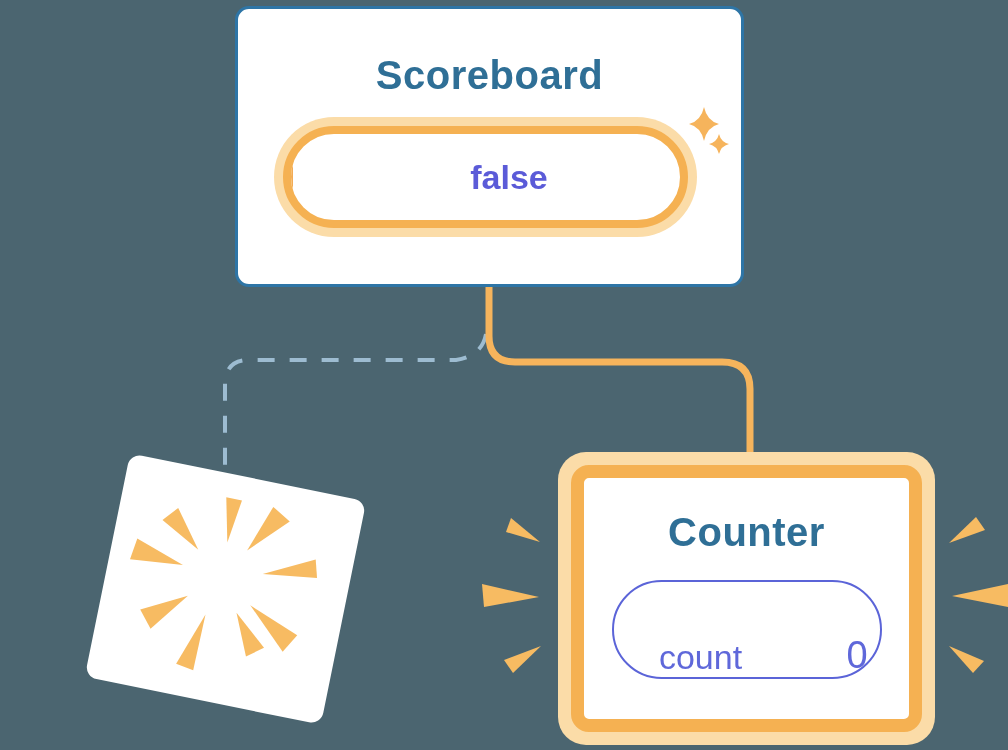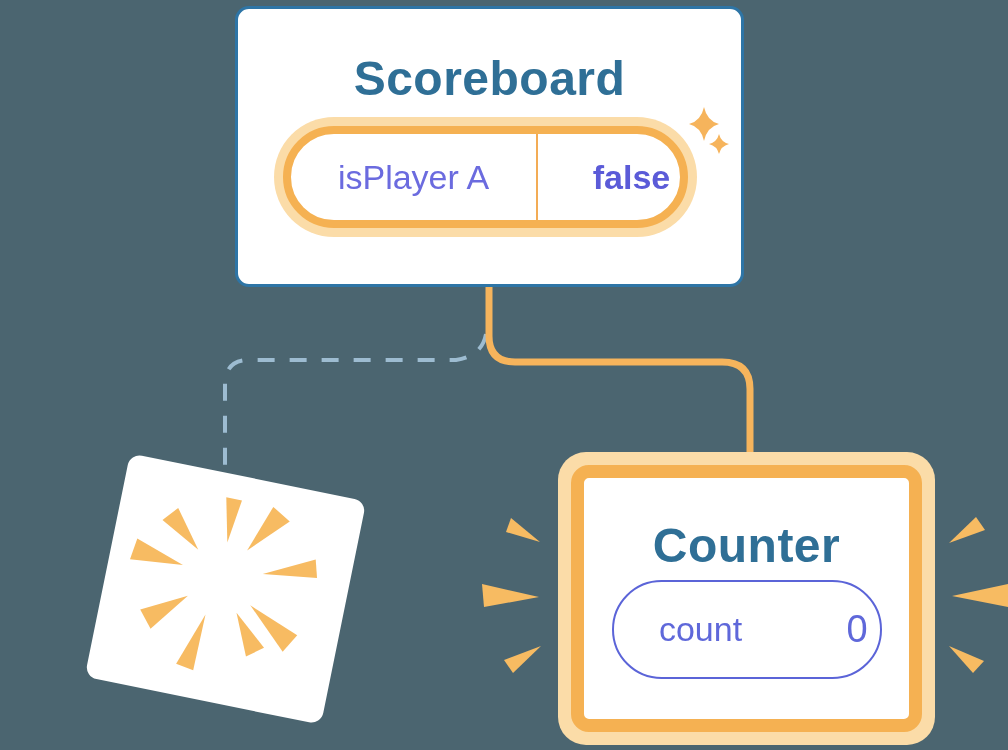--- a/index.html
+++ b/index.html
@@ -11,21 +11,21 @@
   .stage{position:absolute;inset:0;width:1008px;height:750px;}
   svg.overlay{position:absolute;left:0;top:0;}
 
   
   .scoreboard-card{
     position:absolute;left:235px;top:6px;width:509px;height:281px;
     background:#fff;border:3px solid var(--card_border_blue,#2E75A6);
     border-radius:14px;box-sizing:border-box;
   }
   .card-title{
-    text-align:center;font-size:48px;font-weight:600;line-height:1;
+    text-align:center;font-size:40px;font-weight:600;line-height:1;
     color:var(--title_blue,#2F6F96);letter-spacing:0.5px;
   }
   .scoreboard-card .card-title{margin-top:46px;}
 
   
   .state-pill{
     position:absolute;left:36px;top:108px;width:423px;height:120px;
     background:var(--cream,#FBDCA8);border-radius:60px;padding:9px;
     box-sizing:border-box;
   }
@@ -51,26 +51,26 @@
   .counter-card{
     position:absolute;left:558px;top:452px;width:377px;height:293px;
     background:var(--cream,#FBDCA8);border-radius:28px;padding:13px;
     box-sizing:border-box;
   }
   .counter-card-inner{
     position:relative;width:100%;height:100%;background:#fff;
     border:13px solid var(--orange,#F5B152);border-radius:18px;
     box-sizing:border-box;
   }
-  .counter-card-inner .card-title{margin-top:44px;}
+  .counter-card-inner .card-title{margin-top:34px;}
   .count-pill{
     position:absolute;left:50%;top:102px;transform:translateX(-50%);
     width:270px;height:99px;background:#fff;
     border:2px solid var(--pill_border_purple,#5B64D8);border-radius:50px;
-    box-sizing:border-box;display:flex;align-items:center;overflow:hidden;
+    box-sizing:border-box;display:flex;align-items:flex-end;overflow:hidden;
   }
   .count-pill .pill-key{width:174px;font-size:34px;font-weight:400;color:var(--purple_pill_text,#5F68DA);}
   .count-pill .pill-div{width:2px;background:var(--pill_border_purple,#5B64D8);}
   .count-pill .pill-val{flex:1;font-size:38px;font-weight:400;color:var(--purple_pill_text,#5F68DA);}
 </style>
 </head>
 <body>
 
 <div class="stage">
 
@@ -86,21 +86,20 @@
       <polygon points="949,543 976,517 985,530"></polygon>
       <polygon points="952,596 1008,584 1008,607"></polygon>
       <polygon points="949,646 984,661 973,673"></polygon>
     </g>
   </svg>
 
   <div class="scoreboard-card">
     <div class="card-title">Scoreboard</div>
     <div class="state-pill">
       <div class="state-pill-inner">
-        <div class="pill-cell pill-key">isPlayer A</div>
         <div class="pill-div"></div>
         <div class="pill-cell pill-val">false</div>
       </div>
     </div>
     <svg class="sparkles" width="60" height="70" viewBox="0 0 60 70" fill="var(--sparkle_orange,#F6B45C)">
       <path d="M18 8 Q21 22 33 25 Q21 28 18 42 Q15 28 3 25 Q15 22 18 8Z"></path>
       <path d="M33 25 Q35 33 43 35 Q35 37 33 45 Q31 37 23 35 Q31 33 33 25Z" transform="translate(0,10)"></path>
     </svg>
   </div>
 

